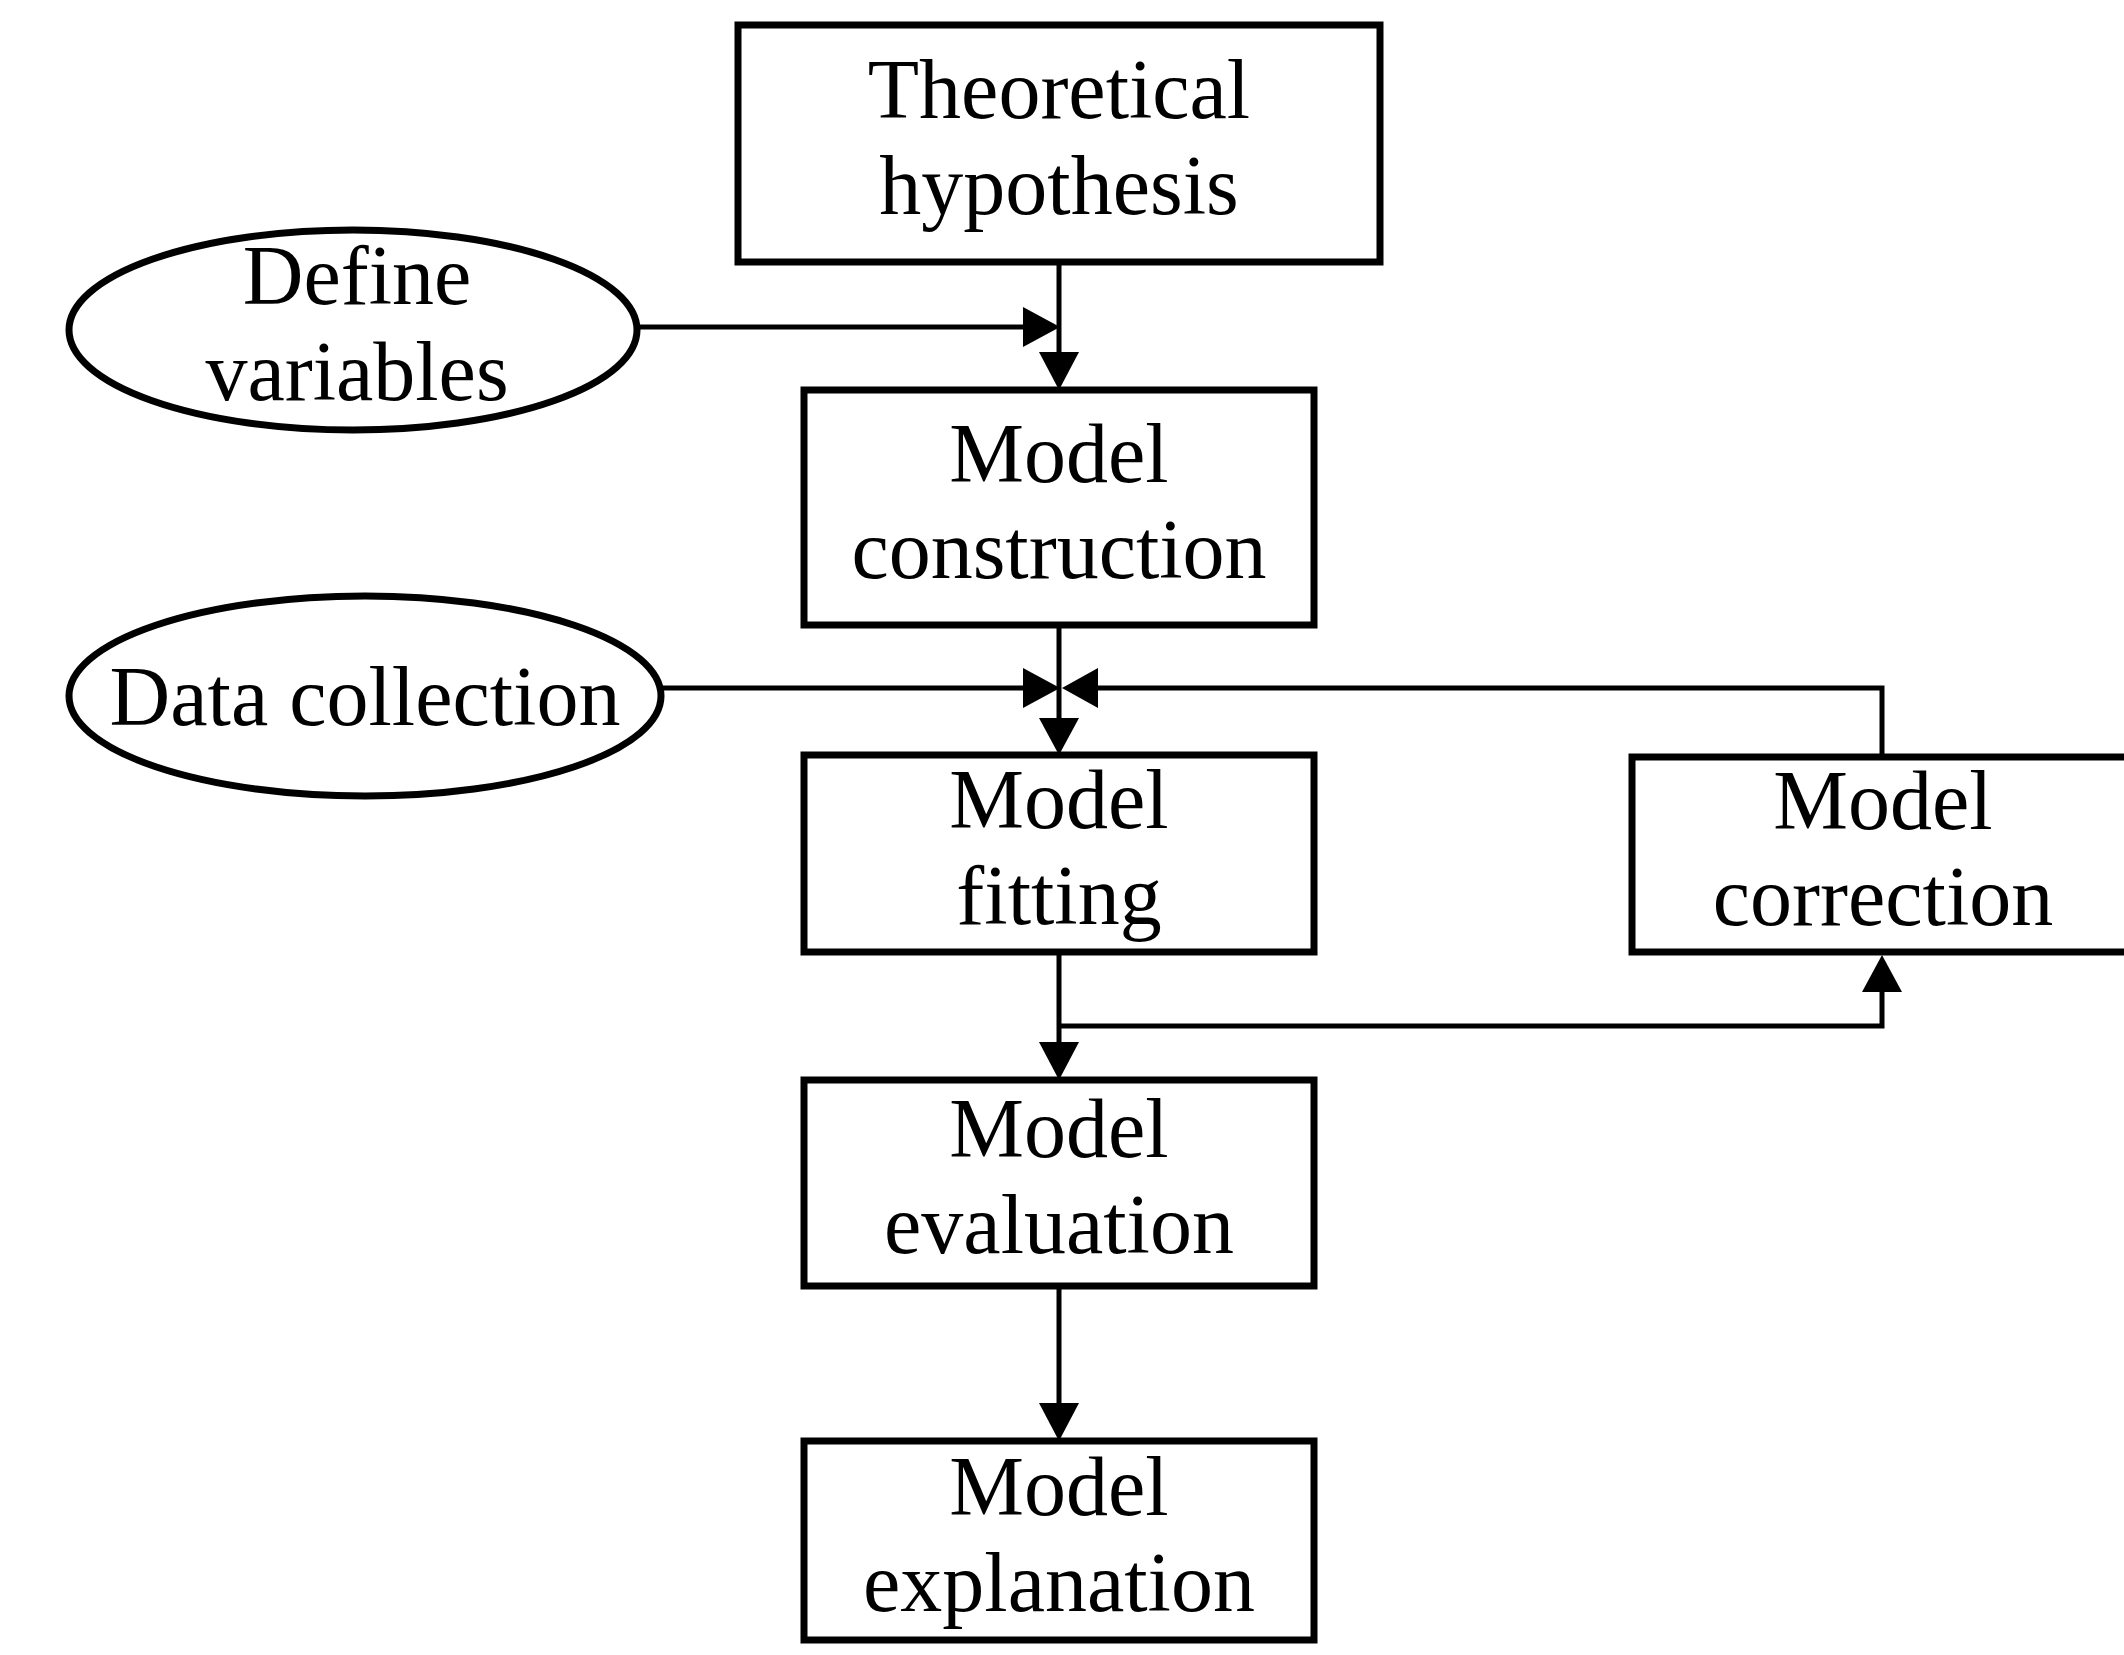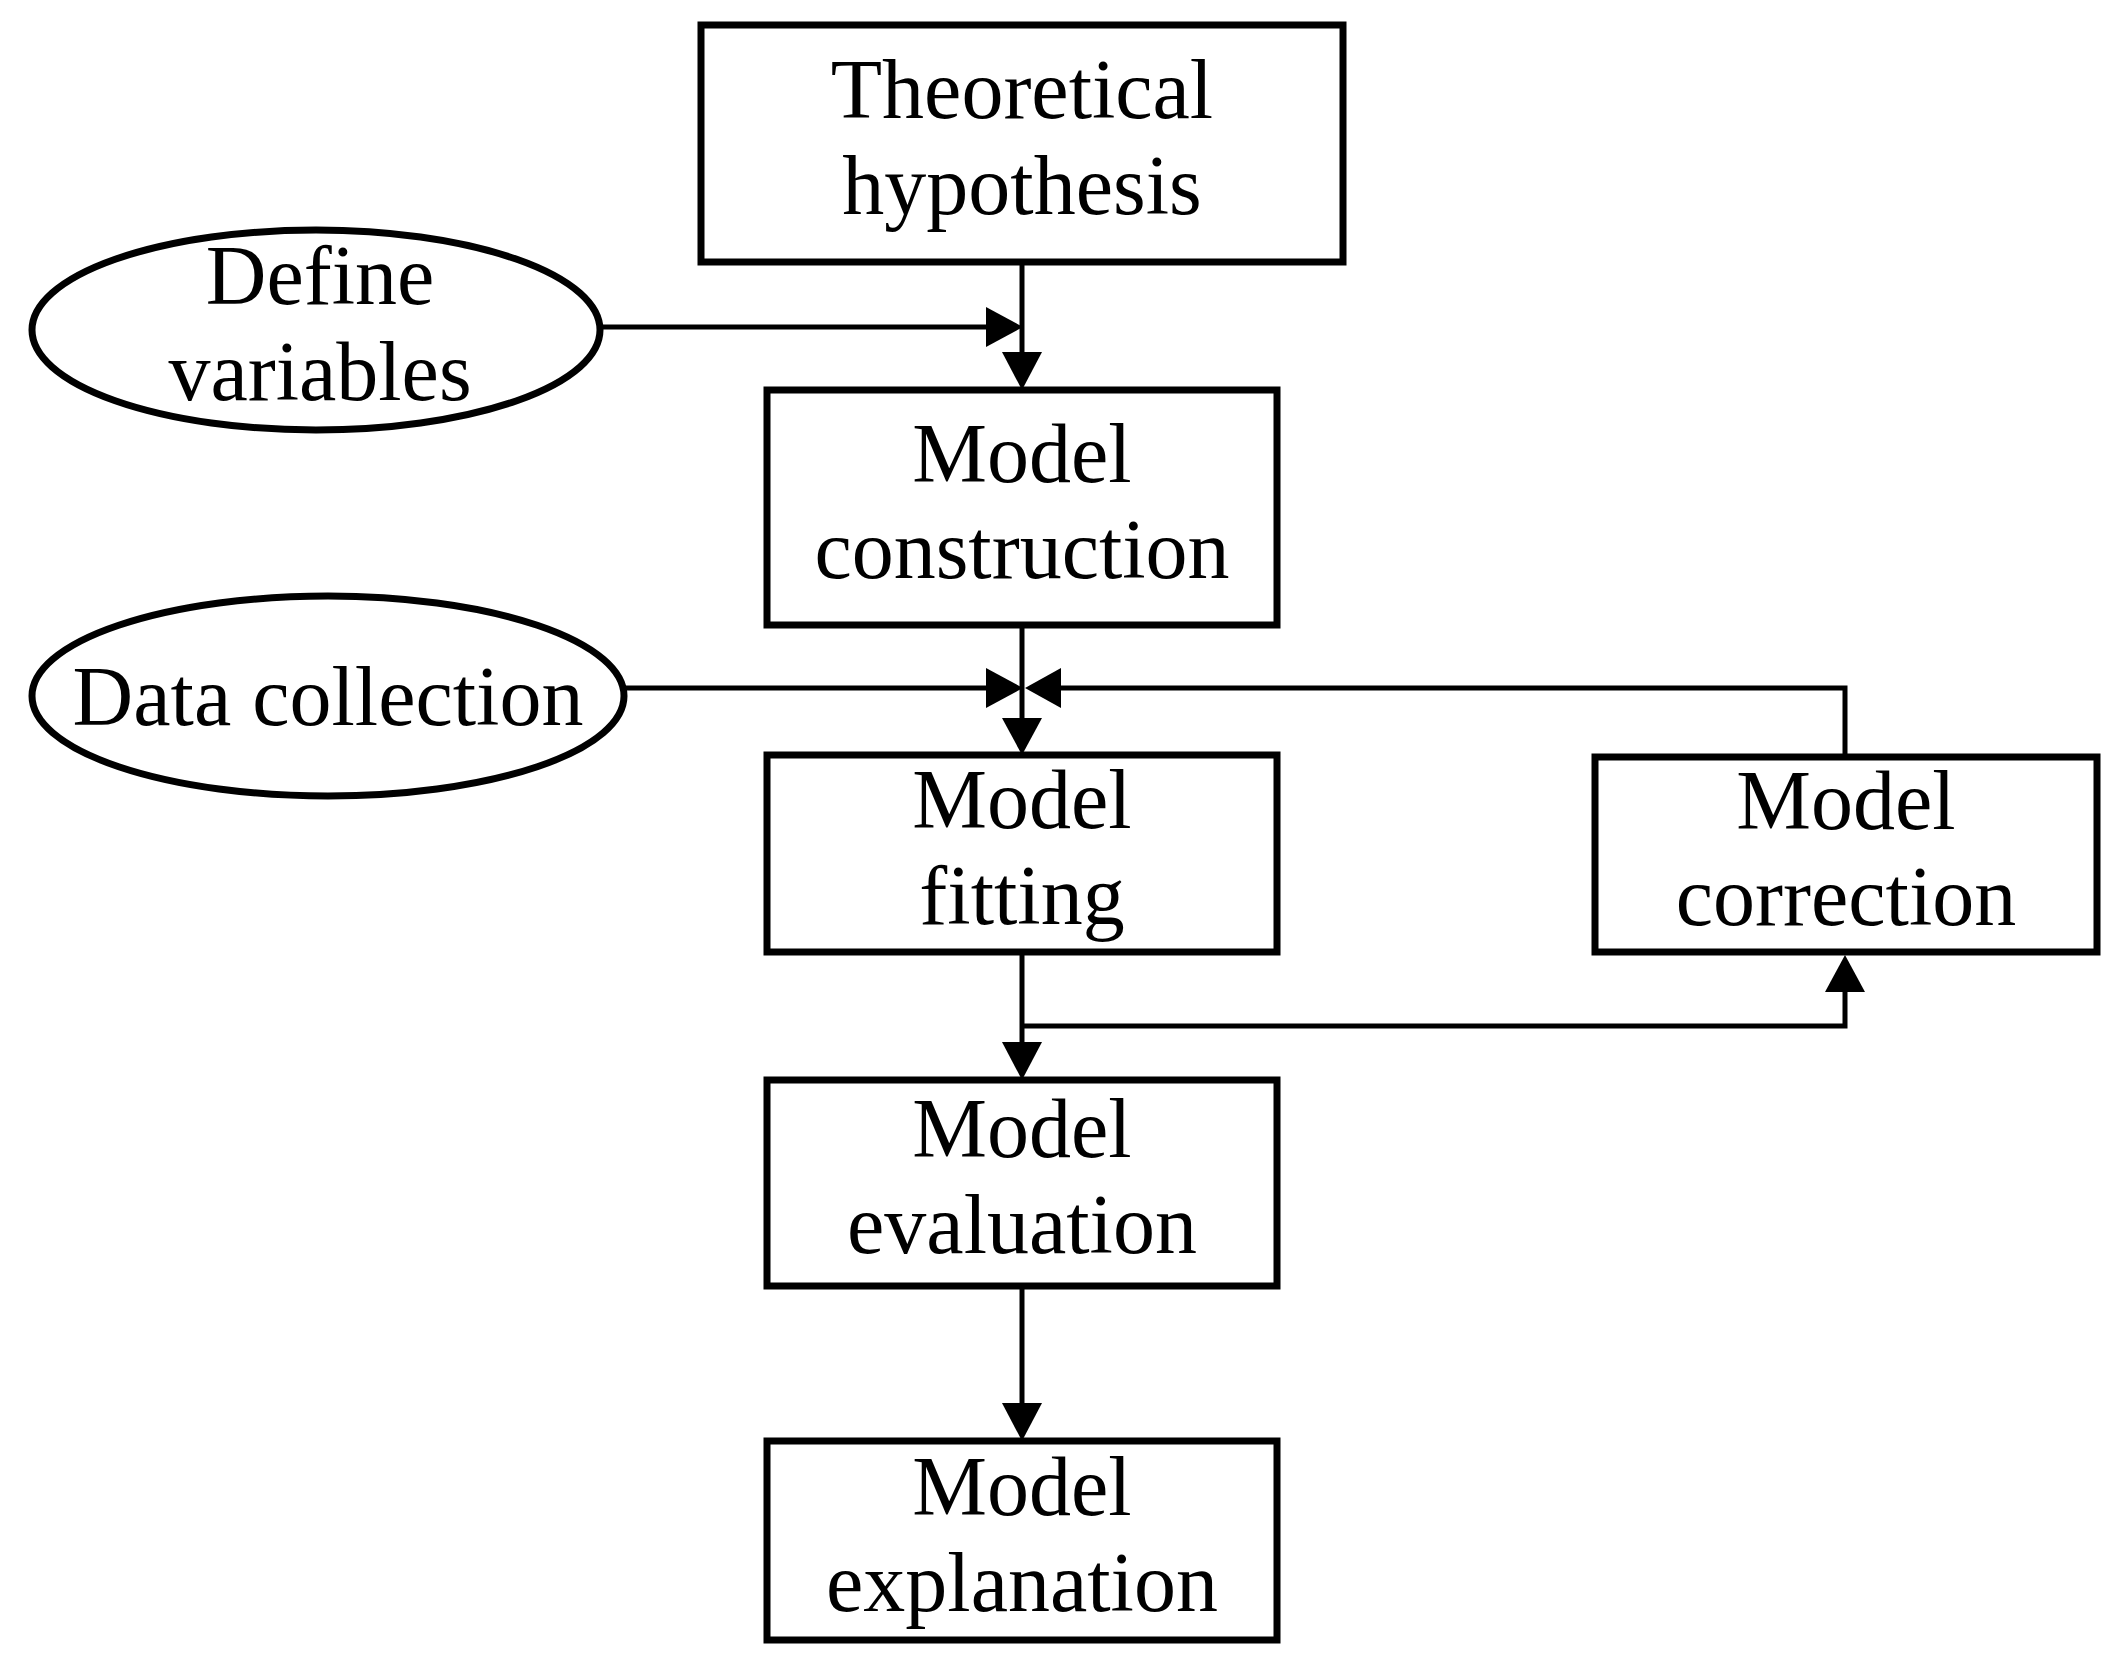--- a/index.html
+++ b/index.html
@@ -5,20 +5,21 @@
   html, body {
     margin: 0;
     padding: 0;
     background: #ffffff;
   }
   .figure-wrap {
     width: 1688px;
     height: 1655px;
     background: #ffffff;
     position: relative;
+    margin-left: 37px;
   }
   svg.flowchart {
     display: block;
     width: 2124px;
     height: 1655px;
   }
   .node-box {
     fill: #ffffff;
     stroke: #000000;
     stroke-width: 7;

